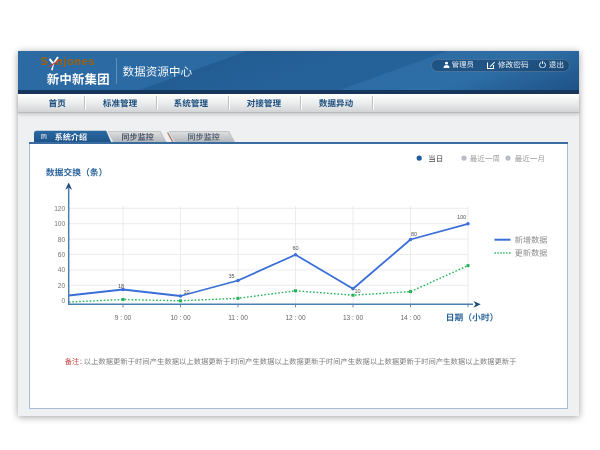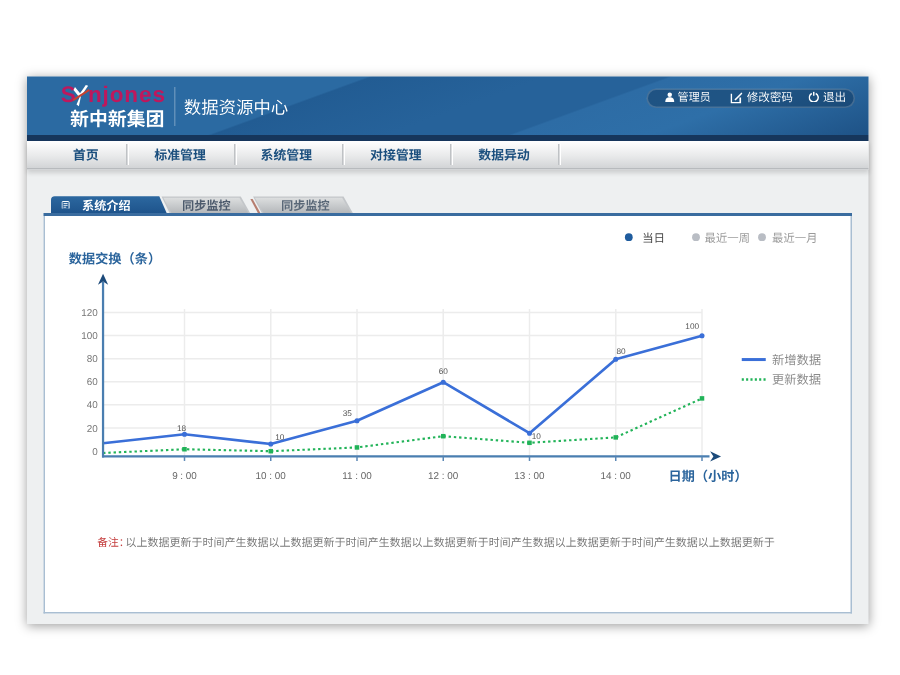--- a/index.html
+++ b/index.html
@@ -1,17 +1,17 @@
 <!DOCTYPE html>
 <html><head><meta charset="utf-8"><style>*{margin:0;padding:0;box-sizing:border-box}html,body{width:600px;height:450px;background:#fff;font-family:"Liberation Sans",sans-serif;overflow:hidden}#stage{position:relative;width:600px;height:450px}.abs{position:absolute}</style></head><body>
 <div id="stage">
     <div class="abs" style="left:17.5px;top:50.5px;width:561px;height:365px;background:#eef0f1;box-shadow:0 1px 7px rgba(0,0,0,.38)"></div>
     <div class="abs" style="left:17.5px;top:50.5px;width:561px;height:39.5px;background:linear-gradient(160deg,#2b6aa2 0%,#2b6aa2 34%,#225c93 34.5%,#26629a 52%,#26629a 64%,#2d6ca5 64.5%,#2e6fa8 78%,#1e5286 100%)"></div>
     <div class="abs" style="left:17.5px;top:90px;width:561px;height:4px;background:#16365c"></div>
-    <div class="abs" style="left:40.5px;top:55px;width:75px;height:13px;color:#be185d;font-weight:bold;font-size:15px;letter-spacing:.6px;font-family:'Liberation Sans',sans-serif">S<span style="display:inline-block;width:7.5px"></span>njones</div>
+    <div class="abs" style="left:40.5px;top:55px;width:75px;height:13px;color:#a16207;font-weight:bold;font-size:11px;letter-spacing:.6px;font-family:'Liberation Sans',sans-serif">S<span style="display:inline-block;width:7.5px"></span>njones</div>
     <svg class="abs" style="left:47.5px;top:56px" width="13" height="16" viewBox="0 0 13 16">
       <path d="M2 2 L6.2 7.2 L4.6 14.8 L3 13.6 L5 9 L1 4 Z" fill="#fff"></path>
       <path d="M10.8 1.2 L6 8.2 L4.6 7.4 L9.2 0.6 Z" fill="#fff"></path>
       <path d="M0.4 10.2 L11.2 3.4 L11.9 4.5 L1.1 11.3 Z" fill="#c8402e"></path>
     </svg>
     <svg style="position:absolute;left:47.3px;top:72.9px;overflow:visible" width="61.75" height="11.91" viewBox="0.33 -10.77 61.75 11.91">
       <path d="M1.4238 -2.835C1.1844000000000001 -2.1546 0.7938000000000001 -1.4364 0.3276 -0.9576C0.6048 -0.7812 1.0836000000000001 -0.4284 1.3104 -0.2394C1.8018 -0.8064 2.2932 -1.701 2.5956 -2.5326ZM4.4604 -2.4066C4.8132 -1.827 5.2416 -1.0206 5.4432 -0.5166L6.4638 -1.134C6.3252 -0.7056 6.1362 -0.2898 5.8968 0.0756C6.2118 0.2394 6.8166 0.7056 7.056 0.9702C8.1522 -0.6174 8.3034 -3.2004 8.3034 -5.0526V-5.1408000000000005H9.5508V1.071H11.0124V-5.1408000000000005H12.1968V-6.5394H8.3034V-8.5176C9.5508 -8.7444 10.8612 -9.072 11.907 -9.475200000000001L10.7352 -10.5966C9.8154 -10.1682 8.2908 -9.7524 6.9048 -9.5004V-5.0526C6.9048 -3.8556 6.867 -2.4066 6.4638 -1.1592C6.2496 -1.6506 5.8338 -2.394 5.4432 -2.9484ZM2.5452 -8.2278H4.4226C4.2966 -7.7616 4.0698 -7.1064 3.8808 -6.6402H2.394L2.9988 -6.804C2.9358 -7.1946 2.7720000000000002 -7.7868 2.5452 -8.2278ZM2.457 -10.458C2.583 -10.1556 2.7216 -9.7902 2.835 -9.45H0.6678V-8.2278H2.3814L1.3356 -7.9758000000000004C1.512 -7.5726 1.6506 -7.0434 1.7136 -6.6402H0.4788V-5.4054H2.8854V-4.4352H0.5544V-3.1626H2.8854V-0.4788C2.8854 -0.3528 2.8476 -0.315 2.709 -0.315C2.5704000000000002 -0.315 2.1672000000000002 -0.315 1.7892000000000001 -0.3276C1.9656 0.0252 2.142 0.5544 2.1924 0.9072C2.8728 0.9072 3.3768000000000002 0.8946000000000001 3.7548 0.6930000000000001C4.1454 0.4788 4.2462 0.1512 4.2462 -0.4536V-3.1626H6.3378V-4.4352H4.2462V-5.4054H6.552V-6.6402H5.229C5.4054 -7.0434 5.607 -7.5348 5.796 -8.0262L4.7124 -8.2278H6.3504000000000005V-9.45H4.347C4.2084 -9.8658 3.9942 -10.3824 3.8052 -10.773Z M18.0684 -10.71V-8.5176H13.7088V-2.1294H15.2208V-2.8224H18.0684V1.1214H19.668599999999998V-2.8224H22.5288V-2.1924H24.1164V-8.5176H19.668599999999998V-10.71ZM15.2208 -4.3092V-7.0308H18.0684V-4.3092ZM22.5288 -4.3092H19.668599999999998V-7.0308H22.5288Z M26.6238 -2.835C26.3844 -2.1546 25.9938 -1.4364 25.5276 -0.9576C25.8048 -0.7812 26.2836 -0.4284 26.5104 -0.2394C27.0018 -0.8064 27.493199999999998 -1.701 27.7956 -2.5326ZM29.6604 -2.4066C30.013199999999998 -1.827 30.4416 -1.0206 30.6432 -0.5166L31.6638 -1.134C31.525199999999998 -0.7056 31.336199999999998 -0.2898 31.096799999999998 0.0756C31.4118 0.2394 32.0166 0.7056 32.256 0.9702C33.352199999999996 -0.6174 33.5034 -3.2004 33.5034 -5.0526V-5.1408000000000005H34.7508V1.071H36.2124V-5.1408000000000005H37.3968V-6.5394H33.5034V-8.5176C34.7508 -8.7444 36.0612 -9.072 37.107 -9.475200000000001L35.9352 -10.5966C35.0154 -10.1682 33.4908 -9.7524 32.1048 -9.5004V-5.0526C32.1048 -3.8556 32.067 -2.4066 31.6638 -1.1592C31.4496 -1.6506 31.0338 -2.394 30.6432 -2.9484ZM27.7452 -8.2278H29.6226C29.4966 -7.7616 29.2698 -7.1064 29.0808 -6.6402H27.594L28.1988 -6.804C28.1358 -7.1946 27.972 -7.7868 27.7452 -8.2278ZM27.657 -10.458C27.783 -10.1556 27.921599999999998 -9.7902 28.035 -9.45H25.8678V-8.2278H27.5814L26.5356 -7.9758000000000004C26.712 -7.5726 26.8506 -7.0434 26.9136 -6.6402H25.6788V-5.4054H28.0854V-4.4352H25.7544V-3.1626H28.0854V-0.4788C28.0854 -0.3528 28.0476 -0.315 27.909 -0.315C27.7704 -0.315 27.3672 -0.315 26.9892 -0.3276C27.165599999999998 0.0252 27.342 0.5544 27.3924 0.9072C28.0728 0.9072 28.5768 0.8946000000000001 28.9548 0.6930000000000001C29.345399999999998 0.4788 29.446199999999997 0.1512 29.446199999999997 -0.4536V-3.1626H31.537799999999997V-4.4352H29.446199999999997V-5.4054H31.752V-6.6402H30.429C30.6054 -7.0434 30.807 -7.5348 30.996 -8.0262L29.912399999999998 -8.2278H31.5504V-9.45H29.547C29.4084 -9.8658 29.1942 -10.3824 29.0052 -10.773Z M43.318799999999996 -3.5154V-2.8602H38.404799999999994V-1.6632H42.021C40.861799999999995 -1.0206 39.362399999999994 -0.4914 37.989 -0.2016C38.303999999999995 0.1134 38.7324 0.6804 38.959199999999996 1.0458C40.4334 0.63 42.0588 -0.1386 43.318799999999996 -1.0458V1.1088H44.8182V-1.0962C46.065599999999996 -0.189 47.678399999999996 0.567 49.1526 0.9828C49.3542 0.63 49.782599999999995 0.063 50.0976 -0.2268C48.7746 -0.5166 47.325599999999994 -1.0458 46.2042 -1.6632H49.795199999999994V-2.8602H44.8182V-3.5154ZM43.8606 -6.8166V-6.3126H41.3028V-6.8166ZM43.659 -10.395C43.785 -10.1178 43.92359999999999 -9.7902 44.037 -9.4878H42.008399999999995C42.2226 -9.8028 42.4116 -10.1178 42.6006 -10.4328L41.063399999999994 -10.7352C40.483799999999995 -9.639 39.4632 -8.3286 38.0646 -7.3332C38.404799999999994 -7.1316 38.883599999999994 -6.6528 39.123 -6.3378C39.362399999999994 -6.5268 39.5892 -6.7158 39.803399999999996 -6.9174V-3.3012H41.3028V-3.6288H49.4676V-4.788H45.309599999999996V-5.3172H48.6108V-6.3126H45.309599999999996V-6.8166H48.5982V-7.7994H45.309599999999996V-8.3286H49.1652V-9.4878H45.599399999999996C45.4608 -9.891 45.233999999999995 -10.3824 45.0072 -10.773ZM43.8606 -7.7994H41.3028V-8.3286H43.8606ZM43.8606 -5.3172V-4.788H41.3028V-5.3172Z M51.3072 -10.2186V1.134H52.857V0.6930000000000001H60.4548V1.134H62.0802V-10.2186ZM52.857 -0.6678V-8.8326H60.4548V-0.6678ZM57.015 -8.4546V-7.0938H53.3988V-5.7582H56.4354C55.4778 -4.599 54.2052 -3.6414 53.0838 -3.0492C53.3988 -2.7846 53.8272 -2.3058 54.0162 -2.0286C54.998999999999995 -2.5452 56.0826 -3.3264 57.015 -4.2588V-2.5578C57.015 -2.4192 56.9646 -2.3814 56.8134 -2.3814C56.6496 -2.3688000000000002 56.1456 -2.3688000000000002 55.6794 -2.3814C55.8684 -2.016 56.0952 -1.4364 56.1582 -1.0332C56.9394 -1.0332 57.5064 -1.071 57.934799999999996 -1.2852000000000001C58.3632 -1.512 58.4766 -1.8774 58.4766 -2.5452V-5.7582H60.0012V-7.0938H58.4766V-8.4546Z" fill="#fff"></path>
     </svg>
     <div class="abs" style="left:115.8px;top:58px;width:1px;height:26px;background:rgba(255,255,255,.25)"></div>
     <svg style="position:absolute;left:122.5px;top:65.6px;overflow:visible" width="68.75" height="10.72" viewBox="0.45 -9.76 68.75 10.72">

